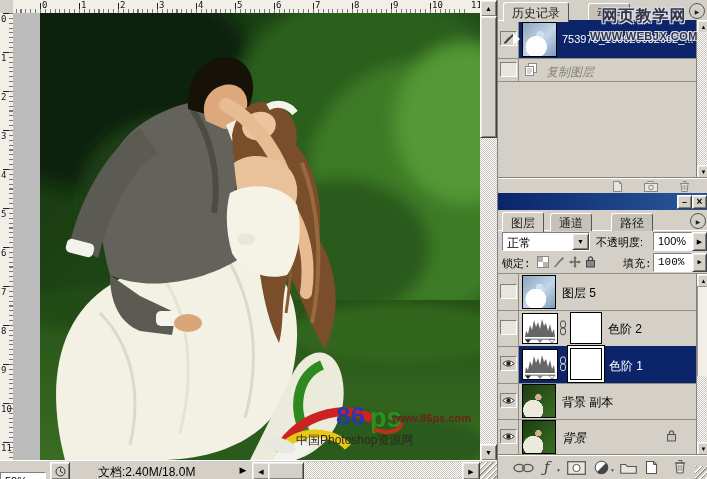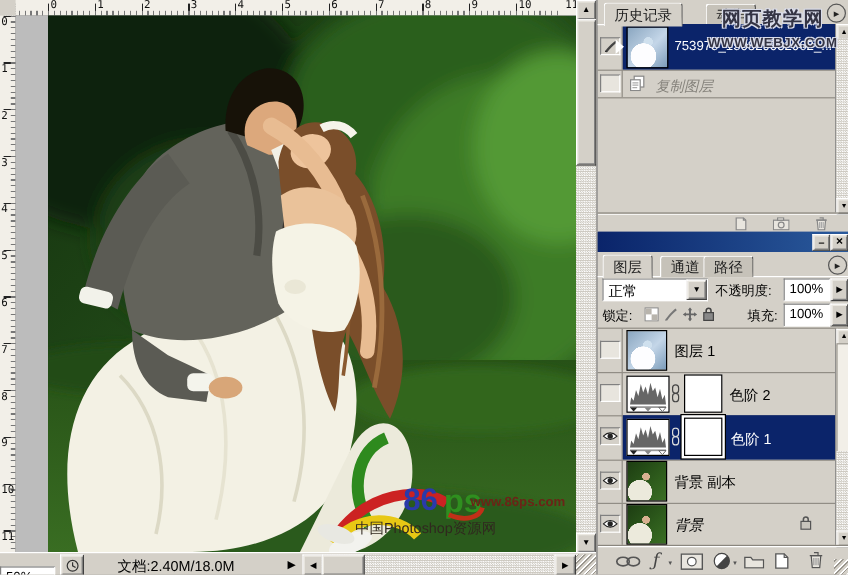--- a/index.html
+++ b/index.html
@@ -310,21 +310,21 @@
         </div>
     </div>
 
     <div class="abs" style="left:0;top:17px;width:210px;height:20px;border-bottom:1px solid #fff;">
       <div class="tab active" style="left:4px;">
           <span>图层</span>
         </div>
       <div class="tab" style="left:52px;">
           <span>通道</span>
         </div>
-      <div class="tab" style="left:88px;text-align:center;">
+      <div class="tab" style="left:113px;text-align:center;">
           <span>路径</span>
         </div>
       <div class="menu-btn" style="left:192px;top:3px;">
           <span>▶</span>
         </div>
     </div>
 
     <div class="abs" style="left:0;top:37px;width:210px;height:22px;">
       <div class="abs sunken" style="left:4px;top:2px;width:86px;height:17px;">
         <span class="abs" style="left:4px;top:2px;font-size:12px;">正常</span>
@@ -334,21 +334,21 @@
       </div>
       <span class="abs" style="left:98px;top:5px;font-size:11px;">不透明度:</span>
       <div class="abs sunken" style="left:155px;top:2px;width:37px;height:17px;">
         <span class="abs" style="left:4px;top:2px;font-size:11px;">100%</span>
       </div>
       <div class="abs raised ctr" style="left:194px;top:2px;width:13px;height:17px;">
           <span class="arrow">▶</span>
         </div>
     </div>
 
-    <div class="abs" style="left:0;top:59px;width:210px;height:21px;border-bottom:1px solid #918d85;">
+    <div class="abs" style="left:0;top:59px;width:210px;height:21px;border-bottom:1px solid #918d85;font-family:Liberation Mono, monospace;">
       <span class="abs" style="left:4px;top:4px;font-size:11px;">锁定:</span>
       <svg class="icon-svg abs" style="left:39px;top:4px;" width="12" height="12" viewBox="0 0 12 12">
           <rect x="0.5" y="0.5" width="11" height="11" fill="#fff" stroke="#888"></rect>
           <rect x="1" y="1" width="5" height="5" fill="#b8b4ac"></rect>
           <rect x="6" y="6" width="5" height="5" fill="#b8b4ac"></rect>
         </svg>
       <svg class="icon-svg abs" style="left:55px;top:4px;" width="12" height="12" viewBox="0 0 12 12">
           <path d="M1,11 C3,8 7,3 10,1 L11,2.5 C8,5 5,8 3,11 Z" fill="#777"></path>
         </svg>
       <svg class="icon-svg abs" style="left:71px;top:4px;" width="12" height="12" viewBox="0 0 12 12">
@@ -367,21 +367,21 @@
         </div>
     </div>
 
     <div class="abs" style="left:0;top:81px;width:198px;height:180px;">
 
       <div class="lrow" style="top:0;">
         <div class="gutter">
             <div class="eyebox" style="background:#e8e5de;"></div>
           </div>
         <div class="abs thumbb thumb-blue" style="left:24px;top:1px;width:32px;height:32px;"></div>
-        <span class="lname" style="left:64px;">图层 1</span>
+        <span class="lname" style="left:64px;">图层 5</span>
       </div>
 
       <div class="lrow" style="top:36px;">
         <div class="gutter">
             <div class="eyebox" style="background:#e8e5de;"></div>
           </div>
         <svg class="icon-svg abs thumbb" style="left:24px;top:3px;background:#fff;" width="34" height="29" viewBox="0 0 34 29">
           <polygon points="2,23 3,17 5,20 7,11 9,16 11,6 13,13 15,8 17,15 19,5 21,12 23,9 25,17 27,10 29,19 31,15 32,23" fill="#666"></polygon>
           <rect x="2" y="24.5" width="30" height="1.5" fill="#999"></rect>
           <polygon points="5,29 8,25.5 2,25.5" fill="#222"></polygon>

